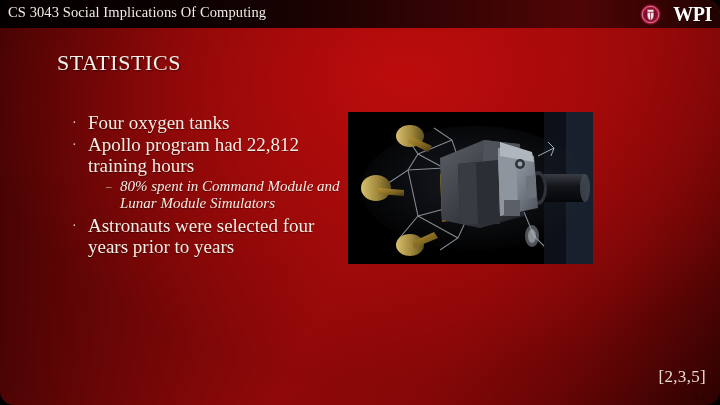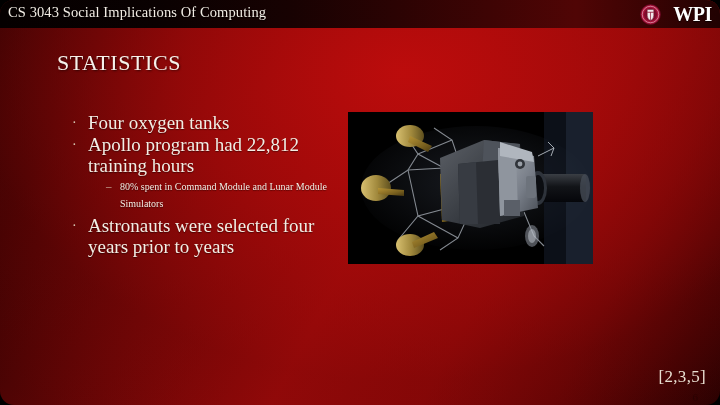--- a/index.html
+++ b/index.html
@@ -122,22 +122,23 @@
     margin-top: 2px;
     margin-bottom: 3px;
   }
   .sub-row .bullet-marker {
     font-size: 11px;
     line-height: 17px;
     width: 14px;
     color: #d8c9b4;
   }
   .sub-row .bullet-text {
-    font-size: 10px;
+    font-size: 15px;
     line-height: 17px;
+    font-style: italic;
   }
 
   
   #lm-photo {
     position: absolute;
     left: 348px;
     top: 112px;
     width: 245px;
     height: 152px;
     background: #000000;

